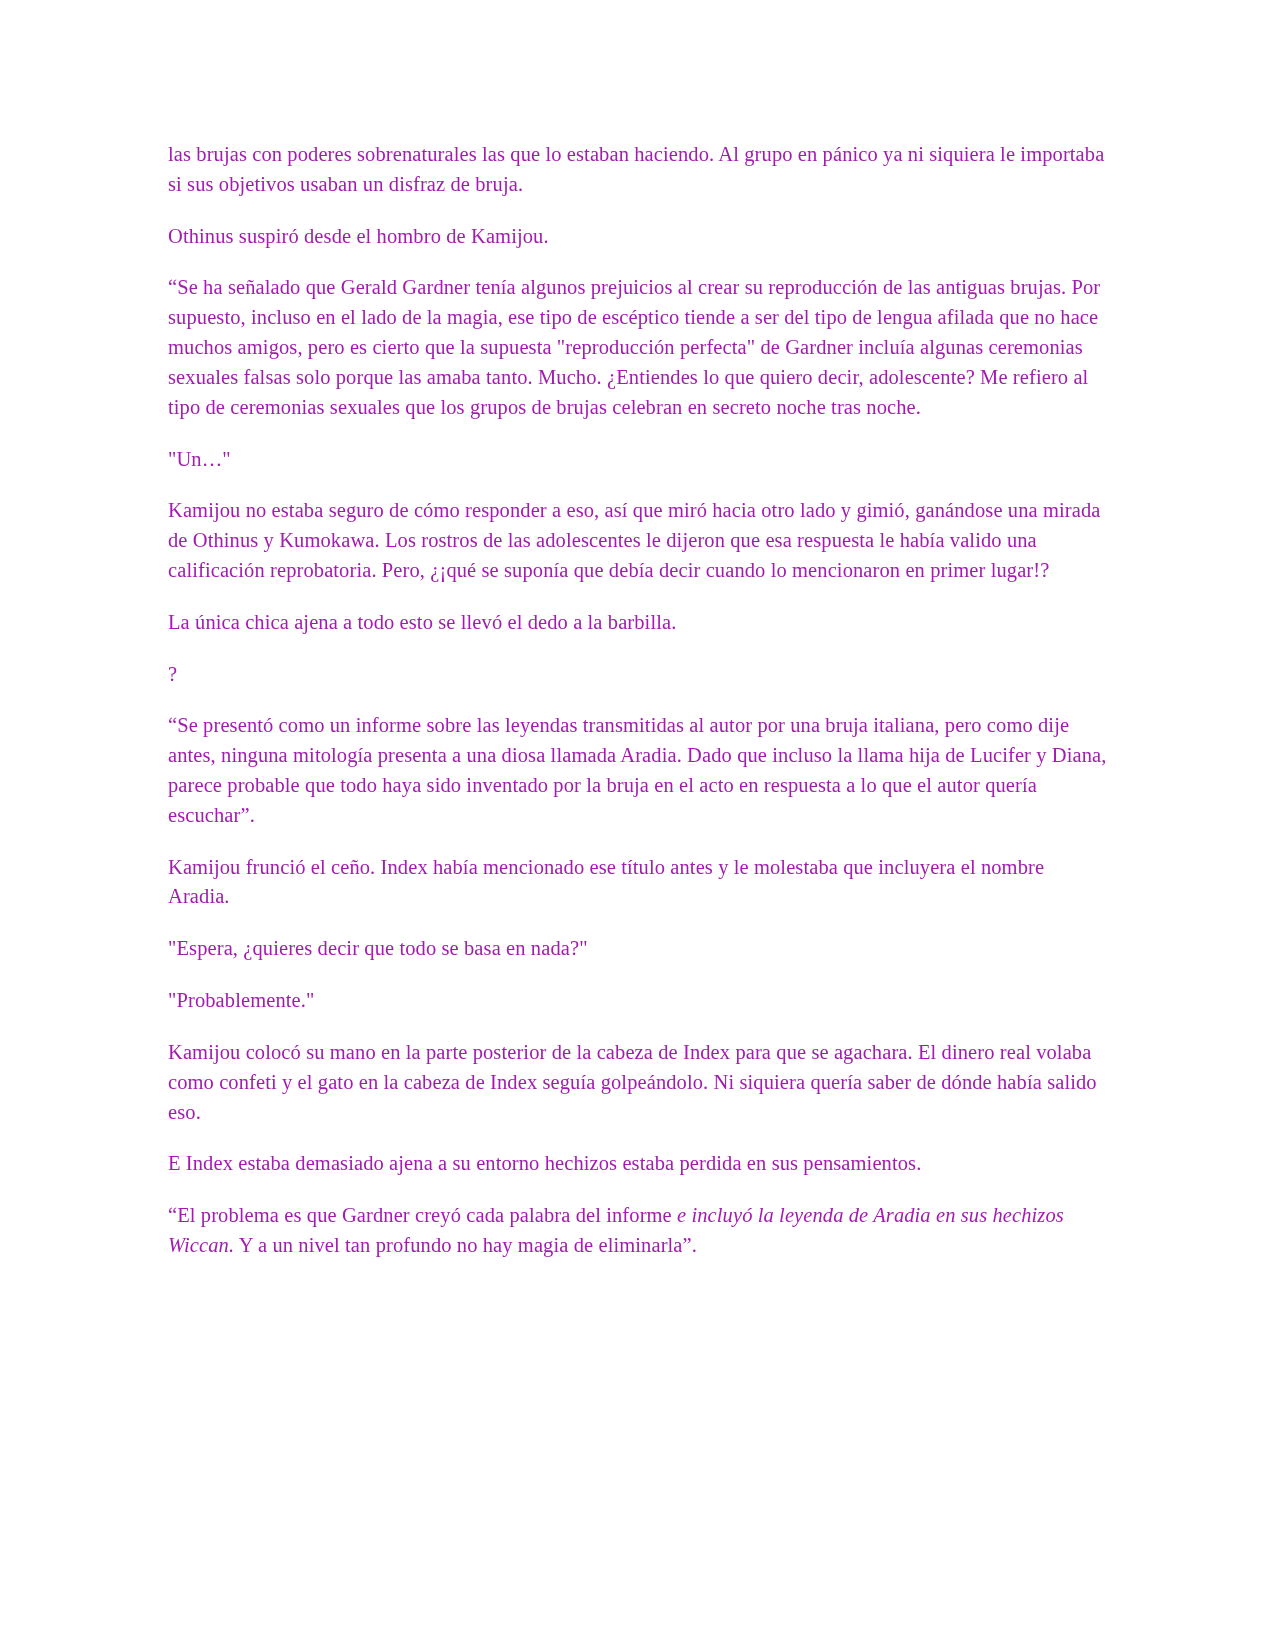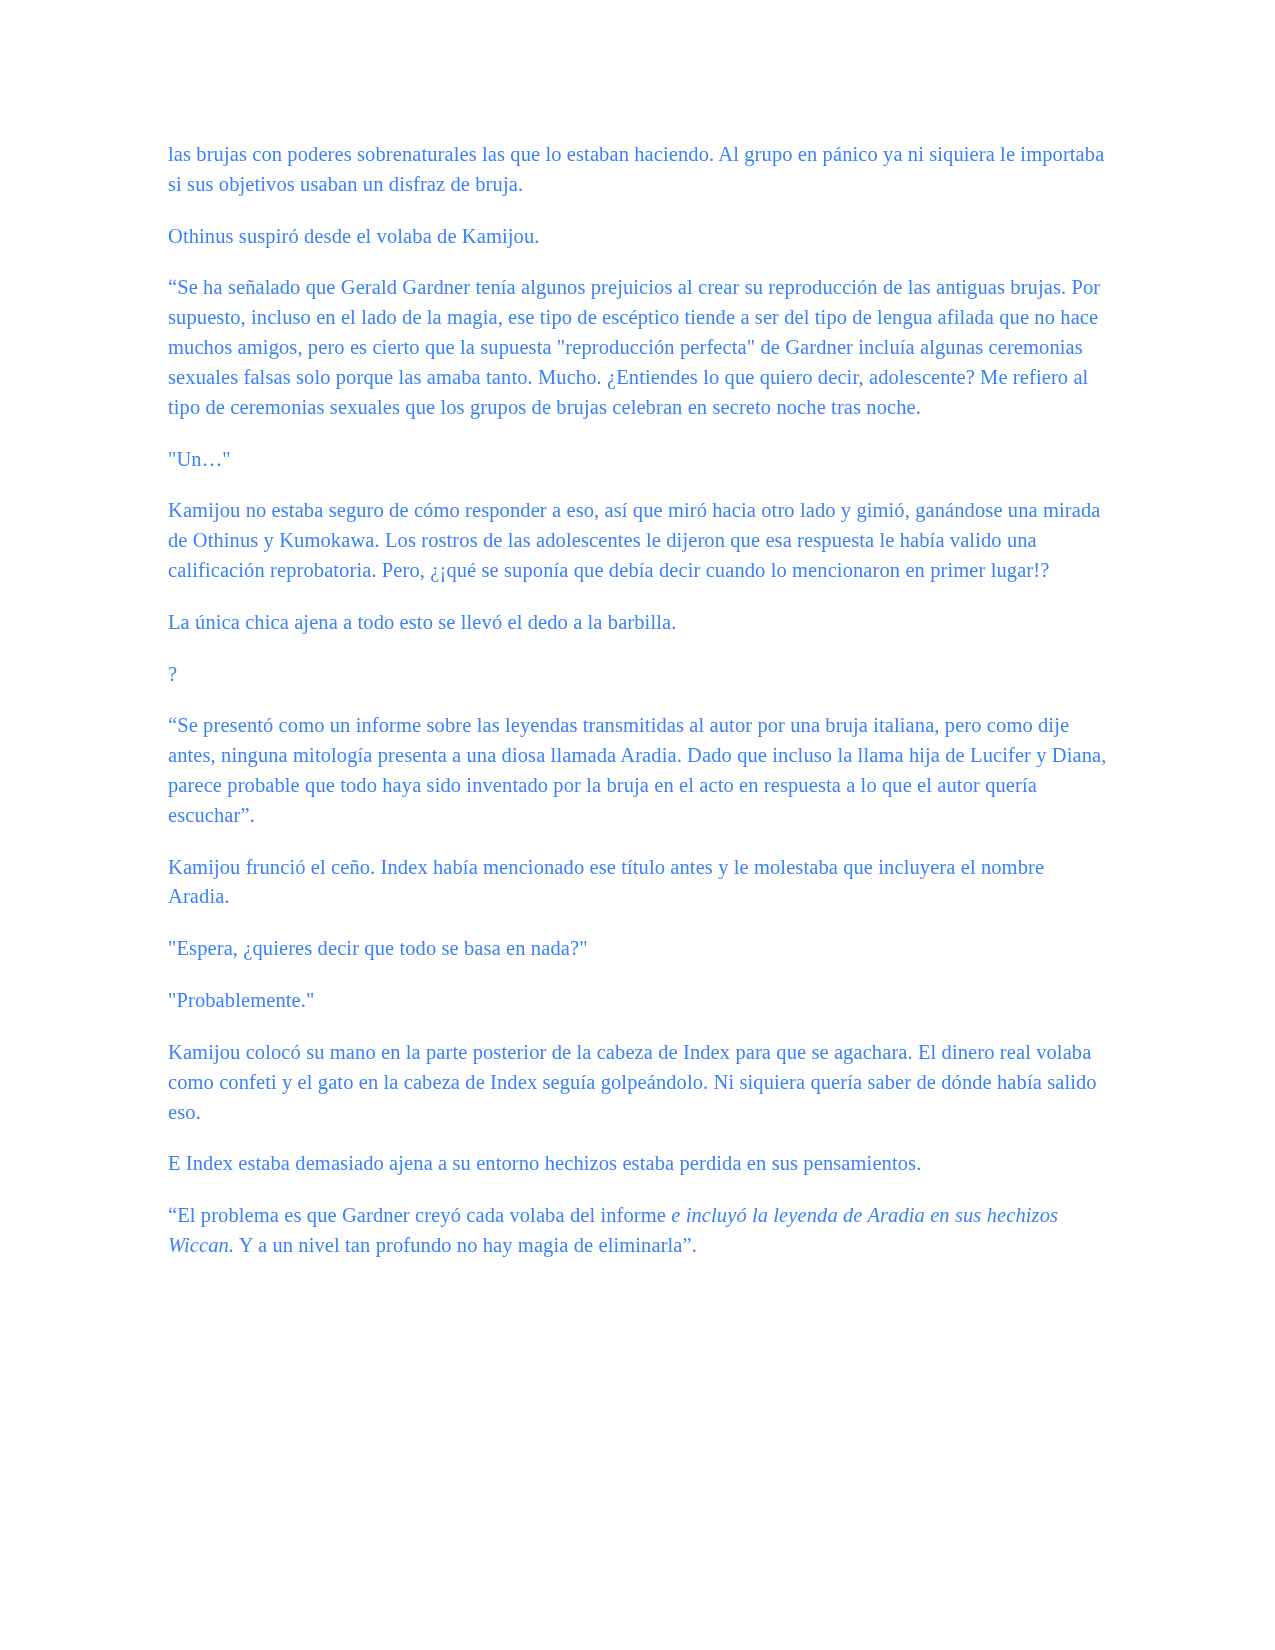--- a/index.html
+++ b/index.html
@@ -8,21 +8,21 @@
     background: #ffffff;
   }
   .page {
     width: 1275px;
     height: 1650px;
     background: #ffffff;
     position: relative;
     box-sizing: border-box;
     padding: 140px 168px 0 168px;
     font-family: "Liberation Serif", serif;
-    color: #3b82f6;
+    color: #a21caf;
   }
   .doc-body {
     width: 940px;
   }
   p.para {
     font-size: 20.5px;
     line-height: 1.455;
     margin: 0 0 22px 0;
     text-align: left;
     letter-spacing: 0.1px;
@@ -34,29 +34,29 @@
     font-style: italic;
   }
 </style>
 </head>
 <body>
 
 <div class="page">
   <div class="doc-body">
 
     <p class="para">las brujas con poderes sobrenaturales las que lo estaban haciendo. Al grupo en pánico ya ni siquiera le importaba si sus objetivos usaban un disfraz de bruja.</p>
-    <p class="para">Othinus suspiró desde el volaba de Kamijou.</p>
+    <p class="para">Othinus suspiró desde el hombro de Kamijou.</p>
     <p class="para">“Se ha señalado que Gerald Gardner tenía algunos prejuicios al crear su reproducción de las antiguas brujas. Por supuesto, incluso en el lado de la magia, ese tipo de escéptico tiende a ser del tipo de lengua afilada que no hace muchos amigos, pero es cierto que la supuesta "reproducción perfecta" de Gardner incluía algunas ceremonias sexuales falsas solo porque las amaba tanto. Mucho. ¿Entiendes lo que quiero decir, adolescente? Me refiero al tipo de ceremonias sexuales que los grupos de brujas celebran en secreto noche tras noche.</p>
     <p class="para">"Un…"</p>
     <p class="para">Kamijou no estaba seguro de cómo responder a eso, así que miró hacia otro lado y gimió, ganándose una mirada de Othinus y Kumokawa. Los rostros de las adolescentes le dijeron que esa respuesta le había valido una calificación reprobatoria. Pero, ¿¡qué se suponía que debía decir cuando lo mencionaron en primer lugar!?</p>
     <p class="para">La única chica ajena a todo esto se llevó el dedo a la barbilla.</p>
     <p class="para">?</p>
     <p class="para">“Se presentó como un informe sobre las leyendas transmitidas al autor por una bruja italiana, pero como dije antes, ninguna mitología presenta a una diosa llamada Aradia. Dado que incluso la llama hija de Lucifer y Diana, parece probable que todo haya sido inventado por la bruja en el acto en respuesta a lo que el autor quería escuchar”.</p>
     <p class="para">Kamijou frunció el ceño. Index había mencionado ese título antes y le molestaba que incluyera el nombre Aradia.</p>
     <p class="para">"Espera, ¿quieres decir que todo se basa en nada?"</p>
     <p class="para">"Probablemente."</p>
     <p class="para">Kamijou colocó su mano en la parte posterior de la cabeza de Index para que se agachara. El dinero real volaba como confeti y el gato en la cabeza de Index seguía golpeándolo. Ni siquiera quería saber de dónde había salido eso.</p>
     <p class="para">E Index estaba demasiado ajena a su entorno hechizos estaba perdida en sus pensamientos.</p>
 
-    <p class="para"><span>“El problema es que Gardner creyó cada volaba del informe </span><span class="em">e incluyó la leyenda de Aradia en sus hechizos Wiccan.</span><span> Y a un nivel tan profundo no hay magia de eliminarla”.</span></p>
+    <p class="para"><span>“El problema es que Gardner creyó cada palabra del informe </span><span class="em">e incluyó la leyenda de Aradia en sus hechizos Wiccan.</span><span> Y a un nivel tan profundo no hay magia de eliminarla”.</span></p>
 
   </div>
 </div>
 
 </body></html>

